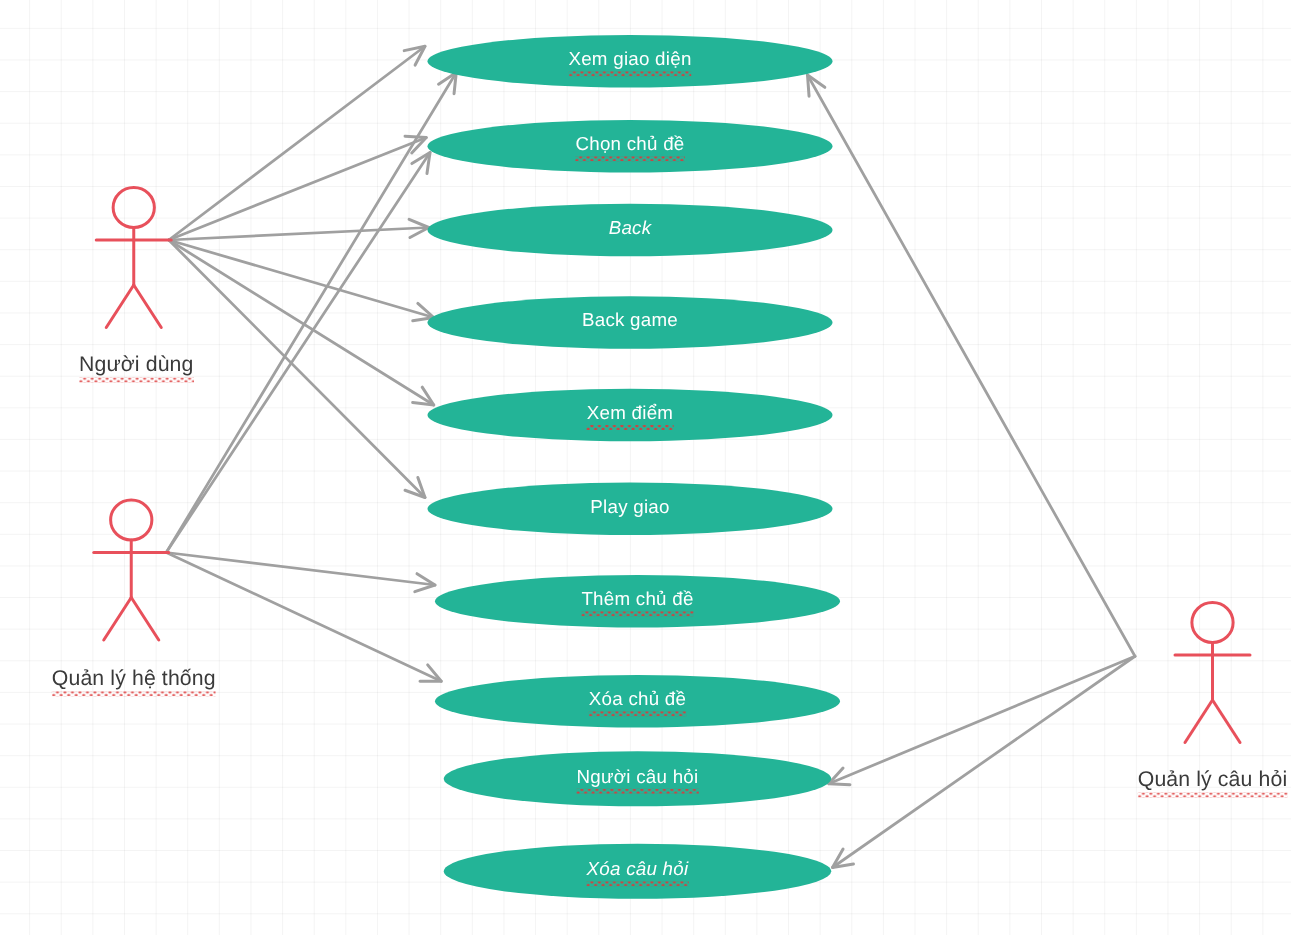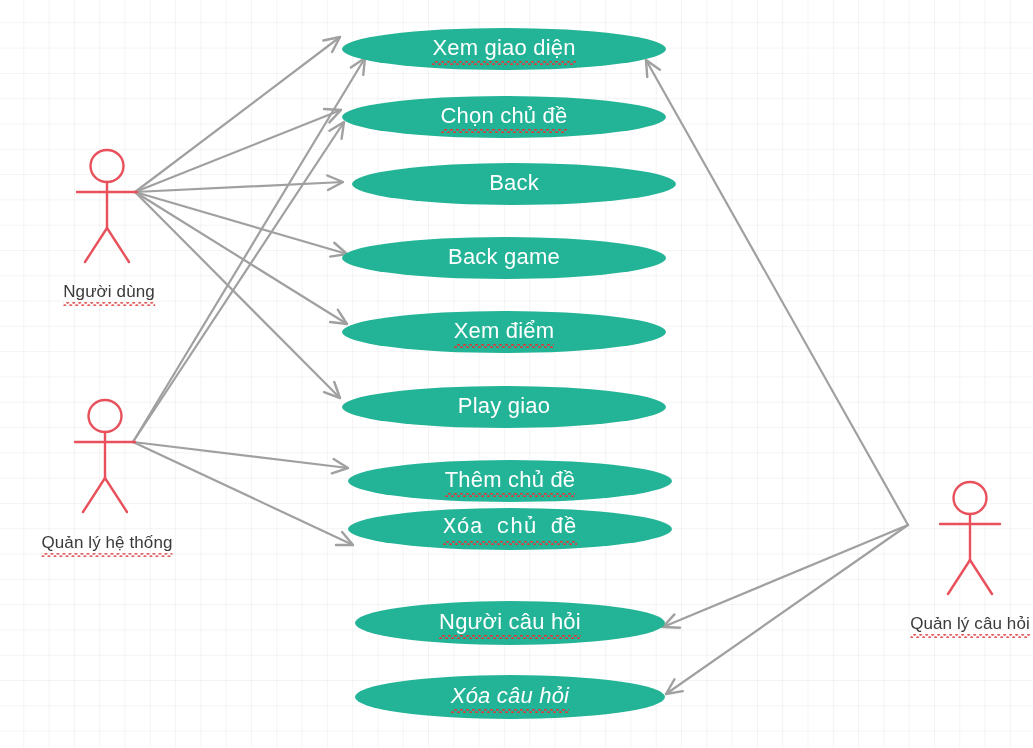--- a/index.html
+++ b/index.html
@@ -29,21 +29,21 @@
     height: 748px;
     pointer-events: none;
   }
   .usecase {
     position: absolute;
     display: flex;
     align-items: center;
     justify-content: center;
     border-radius: 50%;
     color: #ffffff;
-    font-size: 22px;
+    font-size: 15px;
     letter-spacing: 0.2px;
     text-align: center;
     white-space: nowrap;
     box-sizing: border-box;
   }
   .uc-label {
     position: relative;
     display: inline-block;
     padding-bottom: 1px;
     line-height: 1.1;
@@ -152,36 +152,36 @@
       </g>
     </svg>
 
   <div id="usecase-layer">
       <div class="usecase" style="left: 342px; top: 28px; width: 324px; height: 42px; background: rgb(35, 180, 151);">
         <span class="uc-label misspelled">Xem giao diện</span>
       </div>
       <div class="usecase" style="left: 342px; top: 96px; width: 324px; height: 42px; background: rgb(35, 180, 151);">
         <span class="uc-label misspelled">Chọn chủ đề</span>
       </div>
-      <div class="usecase" style="left: 352px; top: 163px; width: 324px; height: 42px; background: rgb(35, 180, 151);">
+      <div class="usecase" style="left: 342px; top: 163px; width: 324px; height: 42px; background: rgb(35, 180, 151); font-style: italic;">
         <span class="uc-label">Back</span>
       </div>
       <div class="usecase" style="left: 342px; top: 237px; width: 324px; height: 42px; background: rgb(35, 180, 151);">
         <span class="uc-label">Back game</span>
       </div>
       <div class="usecase" style="left: 342px; top: 311px; width: 324px; height: 42px; background: rgb(35, 180, 151);">
         <span class="uc-label misspelled">Xem điểm</span>
       </div>
       <div class="usecase" style="left: 342px; top: 386px; width: 324px; height: 42px; background: rgb(35, 180, 151);">
         <span class="uc-label">Play giao</span>
       </div>
       <div class="usecase" style="left: 348px; top: 460px; width: 324px; height: 42px; background: rgb(35, 180, 151);">
         <span class="uc-label misspelled">Thêm chủ đề</span>
       </div>
-      <div class="usecase" style="left: 348px; top: 508px; width: 324px; height: 42px; background: rgb(35, 180, 151); font-family: Liberation Mono, monospace;">
+      <div class="usecase" style="left: 348px; top: 540px; width: 324px; height: 42px; background: rgb(35, 180, 151);">
         <span class="uc-label misspelled">Xóa chủ đề</span>
       </div>
       <div class="usecase" style="left: 355px; top: 601px; width: 310px; height: 44px; background: rgb(35, 180, 151);">
         <span class="uc-label misspelled">Người câu hỏi</span>
       </div>
       <div class="usecase" style="left: 355px; top: 675px; width: 310px; height: 44px; background: rgb(35, 180, 151); font-style: italic;">
         <span class="uc-label misspelled">Xóa câu hỏi</span>
       </div>
     </div>
   <div id="actor-layer">

